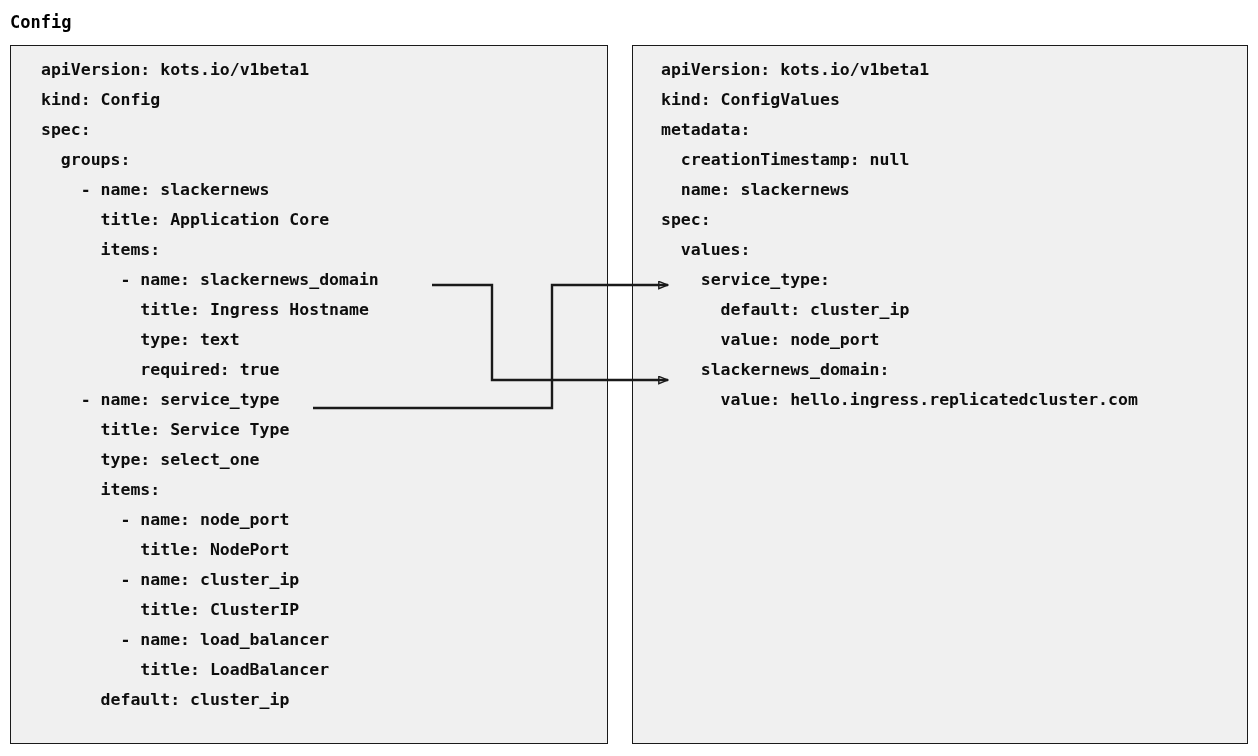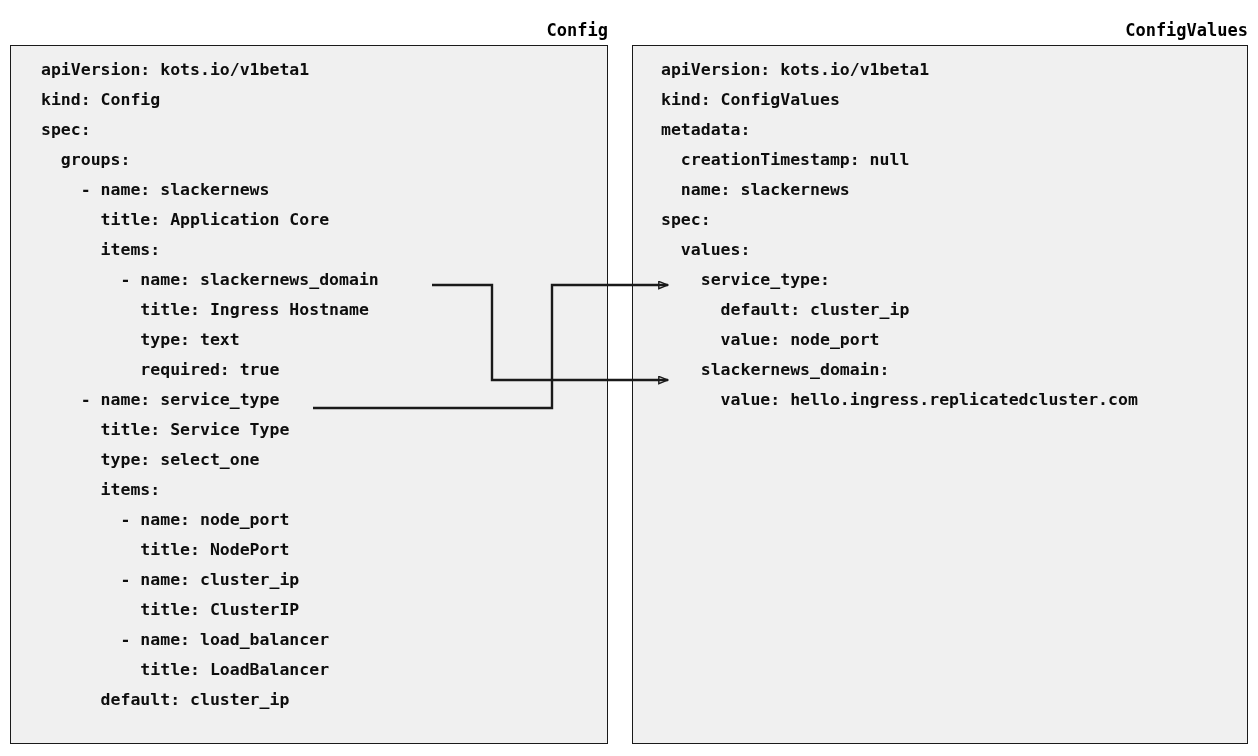--- a/index.html
+++ b/index.html
@@ -15,26 +15,26 @@
     position: relative;
     width: 1258px;
     height: 756px;
     background: #ffffff;
     overflow: hidden;
   }
 
   
   .panel-title {
     position: absolute;
-    top: 20px;
+    top: 12px;
     font-family: "DejaVu Sans Mono", "Liberation Mono", monospace;
     font-size: 17px;
     font-weight: bold;
     color: #000000;
-    text-align: right;
+    text-align: left;
     white-space: nowrap;
     letter-spacing: 0px;
   }
   #title-config  { left: 10px;  width: 598px; }
   #title-values  { left: 632px; width: 616px; }
 
   
   .panel {
     position: absolute;
     top: 45px;
@@ -77,21 +77,20 @@
     pointer-events: none;
   }
 </style>
 </head>
 <body>
 
 <div id="canvas">
 
   <div class="panel-title" id="title-config">Config</div>
 
-  <div class="panel-title" id="title-values">ConfigValues</div>
 
   <div class="panel" id="panel-config" style="background: rgb(240, 240, 240); border-color: rgb(26, 26, 26);">
     <pre class="yaml" id="config-yaml"><span class="yaml-line">apiVersion: kots.io/v1beta1</span><span class="yaml-line">kind: Config</span><span class="yaml-line">spec:</span><span class="yaml-line">  groups:</span><span class="yaml-line">    - name: slackernews</span><span class="yaml-line">      title: Application Core</span><span class="yaml-line">      items:</span><span class="yaml-line">        - name: slackernews_domain</span><span class="yaml-line">          title: Ingress Hostname</span><span class="yaml-line">          type: text</span><span class="yaml-line">          required: true</span><span class="yaml-line">    - name: service_type</span><span class="yaml-line">      title: Service Type</span><span class="yaml-line">      type: select_one</span><span class="yaml-line">      items:</span><span class="yaml-line">        - name: node_port</span><span class="yaml-line">          title: NodePort</span><span class="yaml-line">        - name: cluster_ip</span><span class="yaml-line">          title: ClusterIP</span><span class="yaml-line">        - name: load_balancer</span><span class="yaml-line">          title: LoadBalancer</span><span class="yaml-line">      default: cluster_ip</span></pre>
   </div>
 
   <div class="panel" id="panel-values" style="background: rgb(240, 240, 240); border-color: rgb(26, 26, 26);">
     <pre class="yaml" id="values-yaml"><span class="yaml-line">apiVersion: kots.io/v1beta1</span><span class="yaml-line">kind: ConfigValues</span><span class="yaml-line">metadata:</span><span class="yaml-line">  creationTimestamp: null</span><span class="yaml-line">  name: slackernews</span><span class="yaml-line">spec:</span><span class="yaml-line">  values:</span><span class="yaml-line">    service_type:</span><span class="yaml-line">      default: cluster_ip</span><span class="yaml-line">      value: node_port</span><span class="yaml-line">    slackernews_domain:</span><span class="yaml-line">      value: hello.ingress.replicatedcluster.com</span></pre>
   </div>
 
   <svg id="connectors" viewBox="0 0 1258 756">

